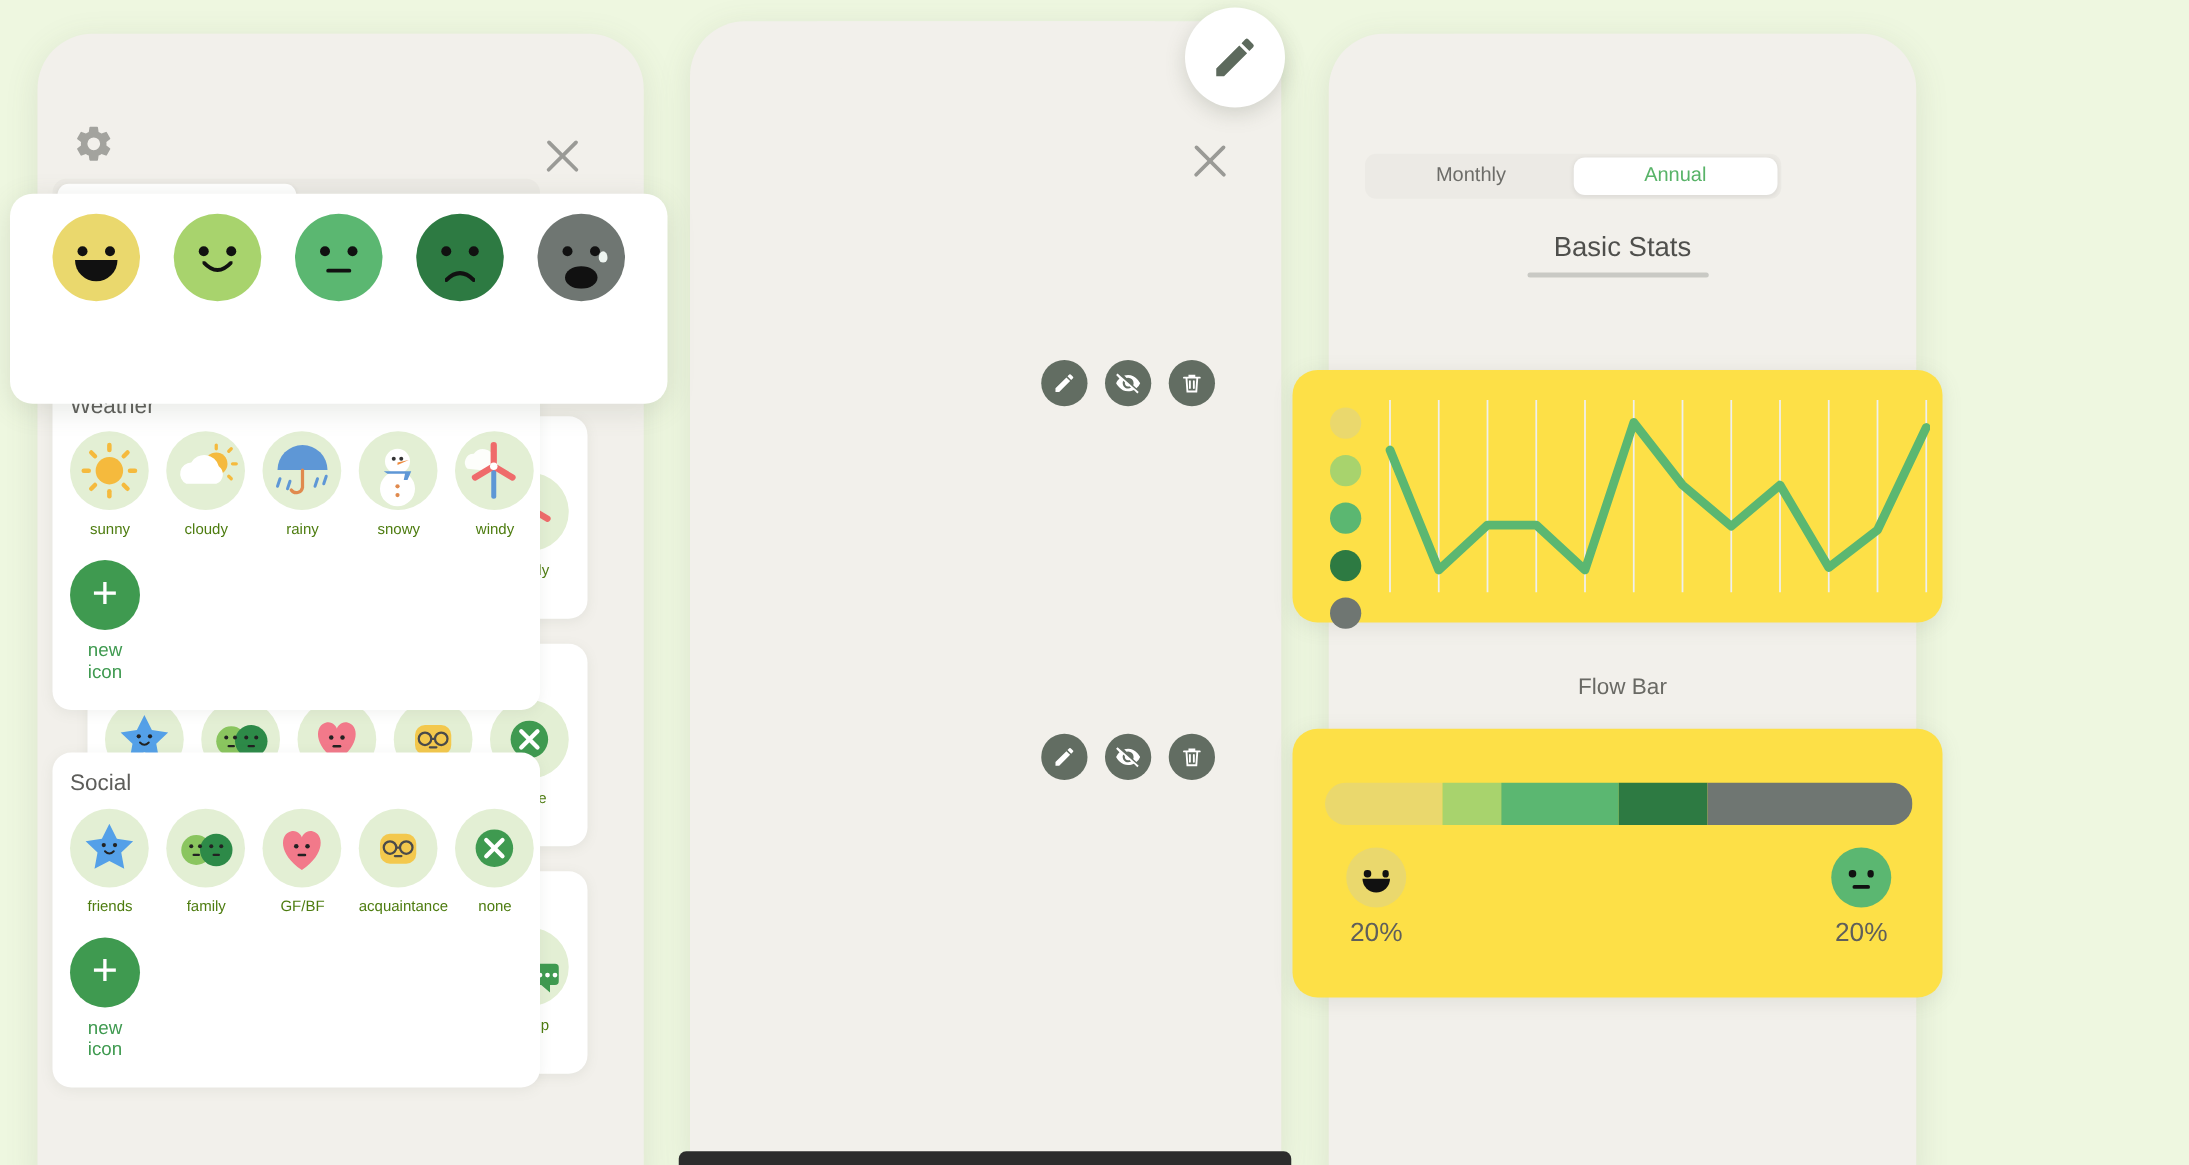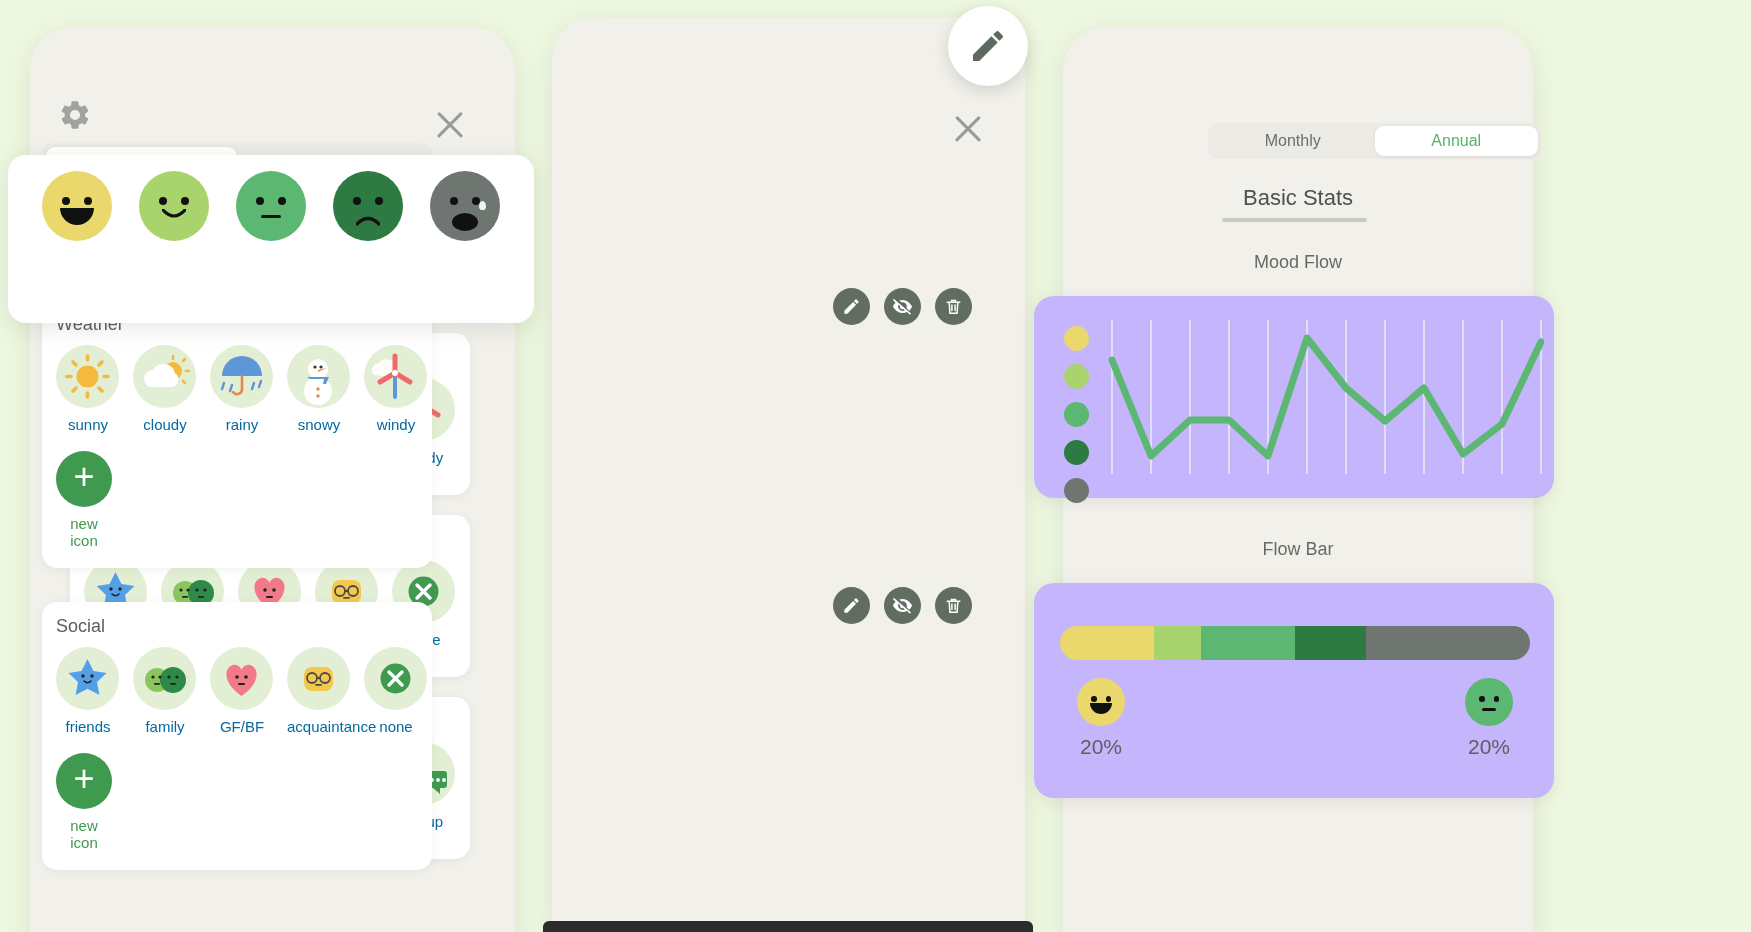--- a/index.html
+++ b/index.html
@@ -59,21 +59,21 @@
     box-shadow: 0 2px 9px rgba(120,125,110,.10);
     width: 400px; left: 70px; padding: 14px 0 10px 14px;
   }
   .cat-title { font-size: 18px; color: #5d5d5a; margin-bottom: 10px; }
   .icon-row { display: flex; gap: 13px; }
   .icon-cell { width: 64px; text-align: center; }
   .icon-bubble {
     width: 63px; height: 63px; border-radius: 50%;
     background: #e3efd4; position: relative; overflow: hidden;
   }
-  .icon-label { font-size: 15px; color: #0369a1; margin-top: 8px; white-space: nowrap; }
+  .icon-label { font-size: 12px; color: #4d7c0f; margin-top: 8px; white-space: nowrap; }
 
   
   #phone-mid { left: 552px; top: 17px; width: 473px; height: 915px; }
   .seg {
     position: absolute; left: 42px; top: 143px; width: 390px; height: 44px;
     background: #eceae5; border-radius: 11px; display: flex; padding: 4px;
   }
   .seg-btn {
     flex: 1; display: flex; align-items: center; justify-content: center;
     font-size: 17px; color: #6d6d69; border-radius: 9px; cursor: pointer;
@@ -109,38 +109,38 @@
   .fab {
     position: absolute; left: 948px; top: 6px; width: 80px; height: 80px;
     border-radius: 50%; background: #fff; z-index: 60;
     box-shadow: 0 5px 16px rgba(90,100,80,.22);
     display: flex; align-items: center; justify-content: center; cursor: pointer;
   }
 
   
   #phone-right { left: 1063px; top: 27px; width: 470px; height: 920px; }
   .seg2 {
-    position: absolute; left: 1208px; top: 123px; width: 333px; height: 36px;
+    position: absolute; left: 1092px; top: 123px; width: 333px; height: 36px;
     background: #eceae5; border-radius: 9px; display: flex; padding: 3px; z-index: 20; text-align: right;
   }
   .seg2 .seg-btn { font-size: 16px; }
   .basic-stats {
     position: absolute; left: 1063px; right: 0; top: 185px; width: 470px;
     text-align: center; font-size: 22px; color: #4f4f4c; z-index: 20;
   }
   .underline {
     position: absolute; left: 1222px; top: 218px; width: 145px; height: 4px;
     background: #c9c9c4; border-radius: 2px; z-index: 20;
   }
   .sect-label {
     position: absolute; width: 470px; left: 1063px; text-align: center;
     font-size: 18px; color: #696964; z-index: 20;
   }
   .white-card {
-    position: absolute; background: #c4b5fd; border-radius: 20px;
+    position: absolute; background: #fde047; border-radius: 20px;
     box-shadow: 0 3px 16px rgba(110,118,100,.13); z-index: 25;
   }
   .legend-dot { width: 25px; height: 25px; border-radius: 50%; }
   .moodbar { display: flex; height: 34px; border-radius: 17px; overflow: hidden; }
   .pct-row { display: flex; justify-content: space-between; align-items: center; }
   .pct-cell { text-align: center; width: 82px; }
   .pct-face { width: 48px; height: 48px; border-radius: 50%; position: relative; margin: 0 auto; }
   .pct-face .eye { width: 5.5px; height: 5.5px; top: 18px; }
   .pct-face .eye.l { left: 14px; } .pct-face .eye.r { right: 14px; }
   .pct-val { font-size: 21px; color: #5f5f5b; margin-top: 9px; }
@@ -657,21 +657,20 @@
   <div class="phone" id="phone-right">
     <div class="notch"></div>
   </div>
 
   <div class="seg2">
     <div class="seg-btn">Monthly</div>
     <div class="seg-btn active">Annual</div>
   </div>
   <div class="basic-stats">Basic Stats</div>
   <div class="underline"></div>
-  <div class="sect-label" style="top:252px">Mood Flow</div>
   <div class="sect-label" style="top:539px">Flow Bar</div>
 
   <div class="white-card" style="left:1034px;top:296px;width:520px;height:202px">
     <div style="position:absolute;left:30px;top:30px;display:flex;flex-direction:column;gap:13px">
       <div class="legend-dot" style="background:#ead86d"></div>
       <div class="legend-dot" style="background:#a8d36d"></div>
       <div class="legend-dot" style="background:#5bb771"></div>
       <div class="legend-dot" style="background:#2d7a42"></div>
       <div class="legend-dot" style="background:#6f7672"></div>
     </div>

